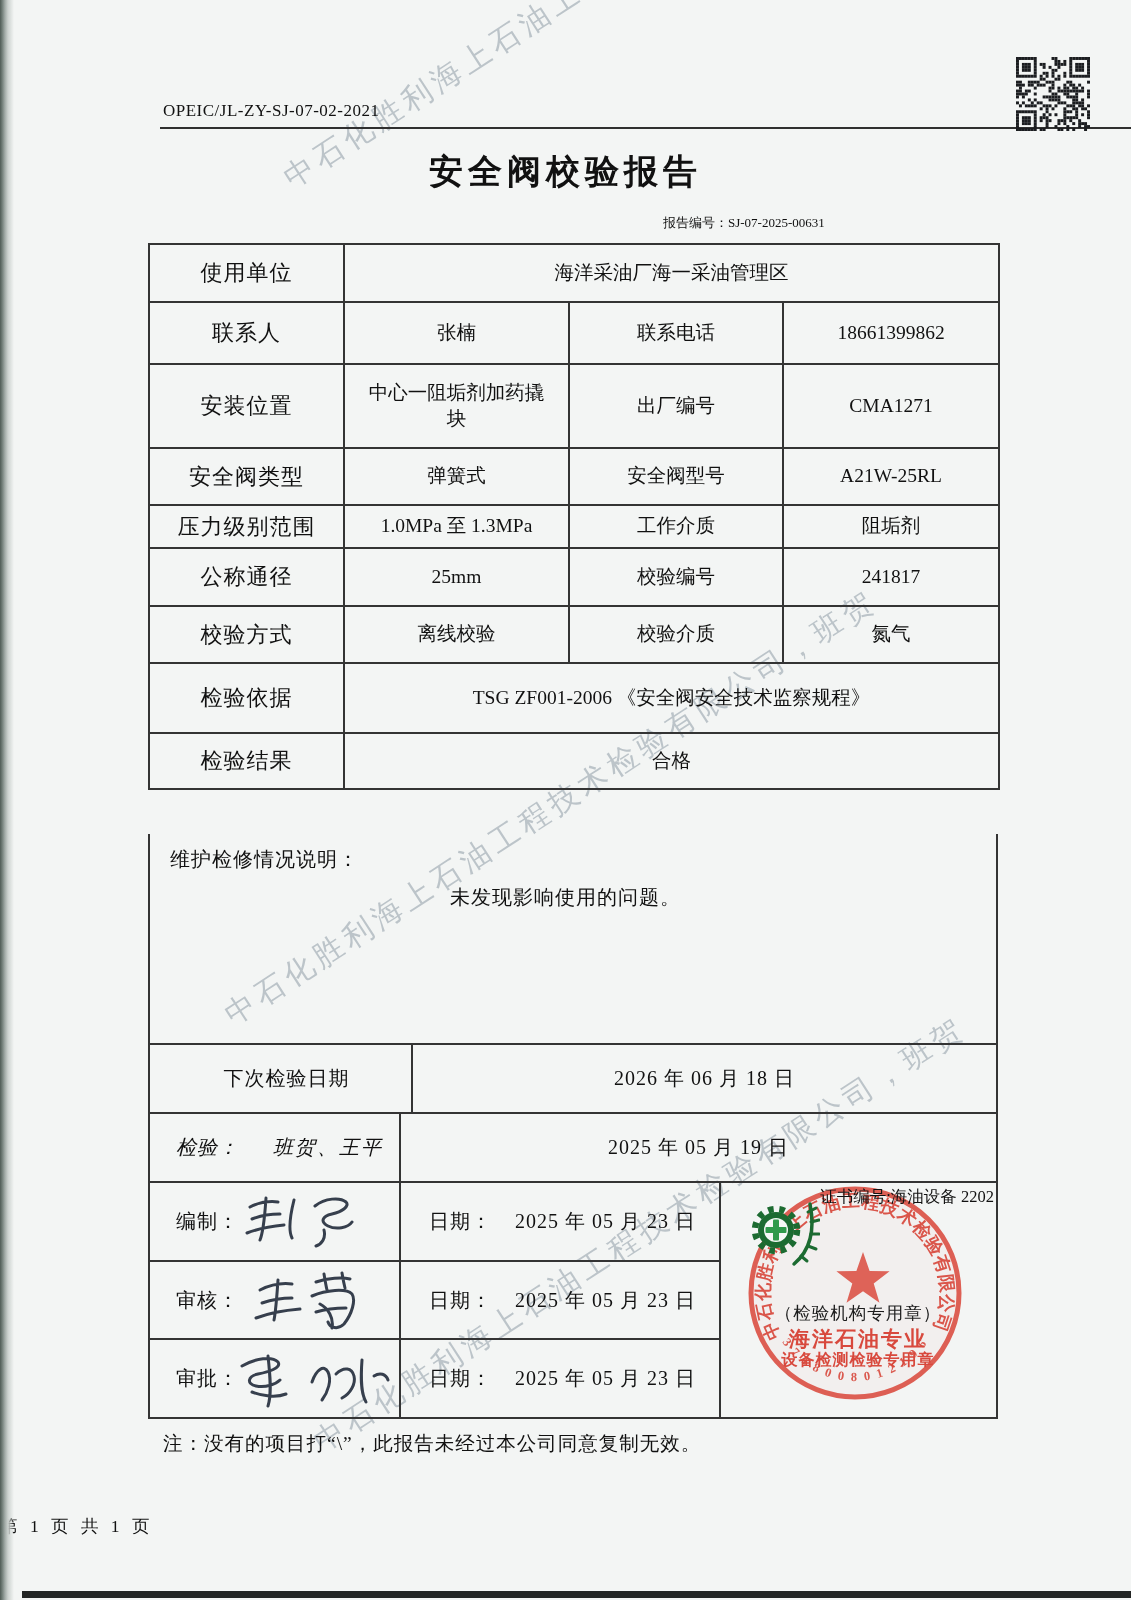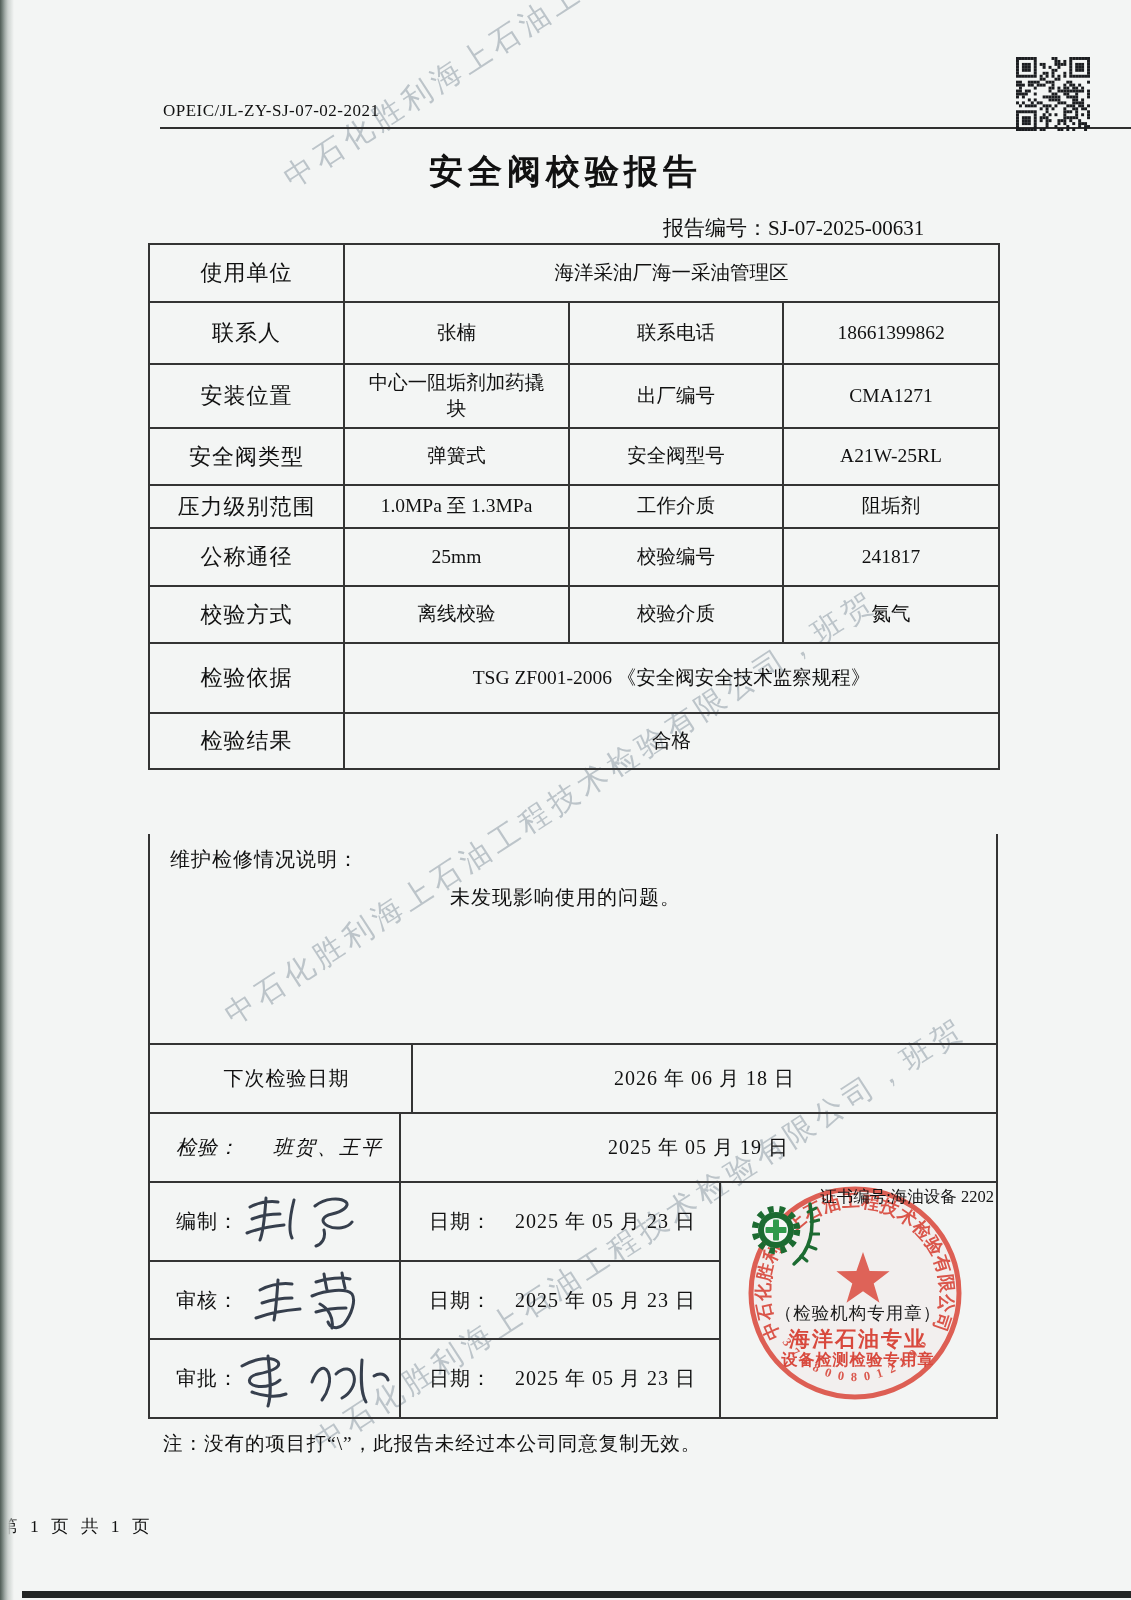--- a/index.html
+++ b/index.html
@@ -11,21 +11,21 @@
     background:linear-gradient(90deg,#4f5b55 0px,#6e7b75 2px,#a3aca8 5px,#ccd2cf 8px,rgba(243,245,244,0) 14px);}
   .edge-bottom{left:22px;top:1591px;width:1109px;height:7px;background:#232524;z-index:6;}
   
   .wm{position:absolute;white-space:nowrap;font-size:30px;letter-spacing:5px;z-index:1;
       color:rgba(104,122,138,0.40);transform:translate(-50%,-50%) rotate(-33deg);}
   
   .doc-code{left:163px;top:101px;font-size:17px;letter-spacing:.5px;z-index:2;}
   .head-rule{left:160px;top:127px;width:971px;height:2px;background:#2f2f2f;z-index:2;}
   .title{left:0;top:149px;width:100%;text-align:center;font-size:34px;font-weight:bold;
          letter-spacing:5px;z-index:2;}
-  .report-no{left:663px;top:214px;font-size:21px;z-index:2;}
+  .report-no{left:663px;top:214px;font-size:13px;z-index:2;}
   
   table.t1{position:absolute;left:148px;top:243px;width:850px;border-collapse:collapse;
            table-layout:fixed;z-index:2;}
   table.t1 td{border:2px solid #343434;text-align:center;font-size:19.5px;padding:2px 20px;
               line-height:1.35;}
   table.t1 td.lab{letter-spacing:1px;font-size:22px;padding:2px 20px;margin-left:28px;}
   
   .maint{left:148px;top:834px;width:850px;height:211px;border:2px solid #343434;border-top:none;
          box-sizing:border-box;z-index:2;}
   .maint .mlabel{left:20px;top:12px;font-size:20px;letter-spacing:1px;}
@@ -394,21 +394,21 @@
         <tr style="height: 58px;">
           <td class="lab">使用单位</td>
           <td colspan="3" class="val">海洋采油厂海一采油管理区</td>
         </tr>
         <tr style="height: 62px;">
           <td class="lab">联系人</td>
           <td class="val">张楠</td>
           <td class="val">联系电话</td>
           <td class="val">18661399862</td>
         </tr>
-        <tr style="height: 64px;">
+        <tr style="height: 84px;">
           <td class="lab">安装位置</td>
           <td class="val">中心一阻垢剂加药撬块</td>
           <td class="val">出厂编号</td>
           <td class="val">CMA1271</td>
         </tr>
         <tr style="height: 57px;">
           <td class="lab">安全阀类型</td>
           <td class="val">弹簧式</td>
           <td class="val">安全阀型号</td>
           <td class="val">A21W-25RL</td>

